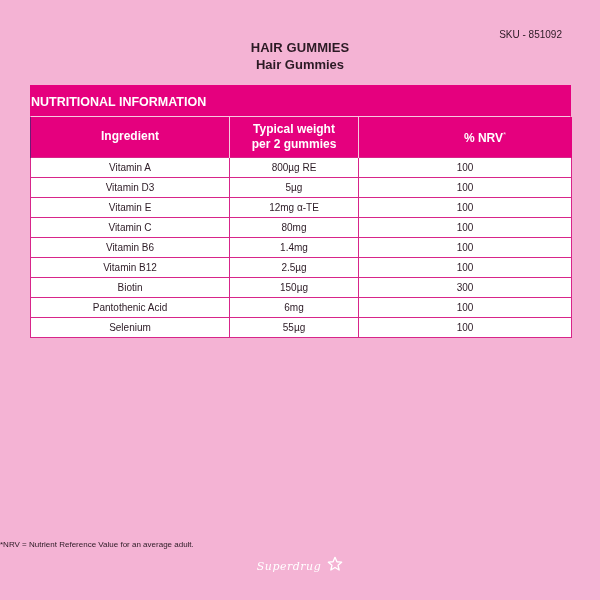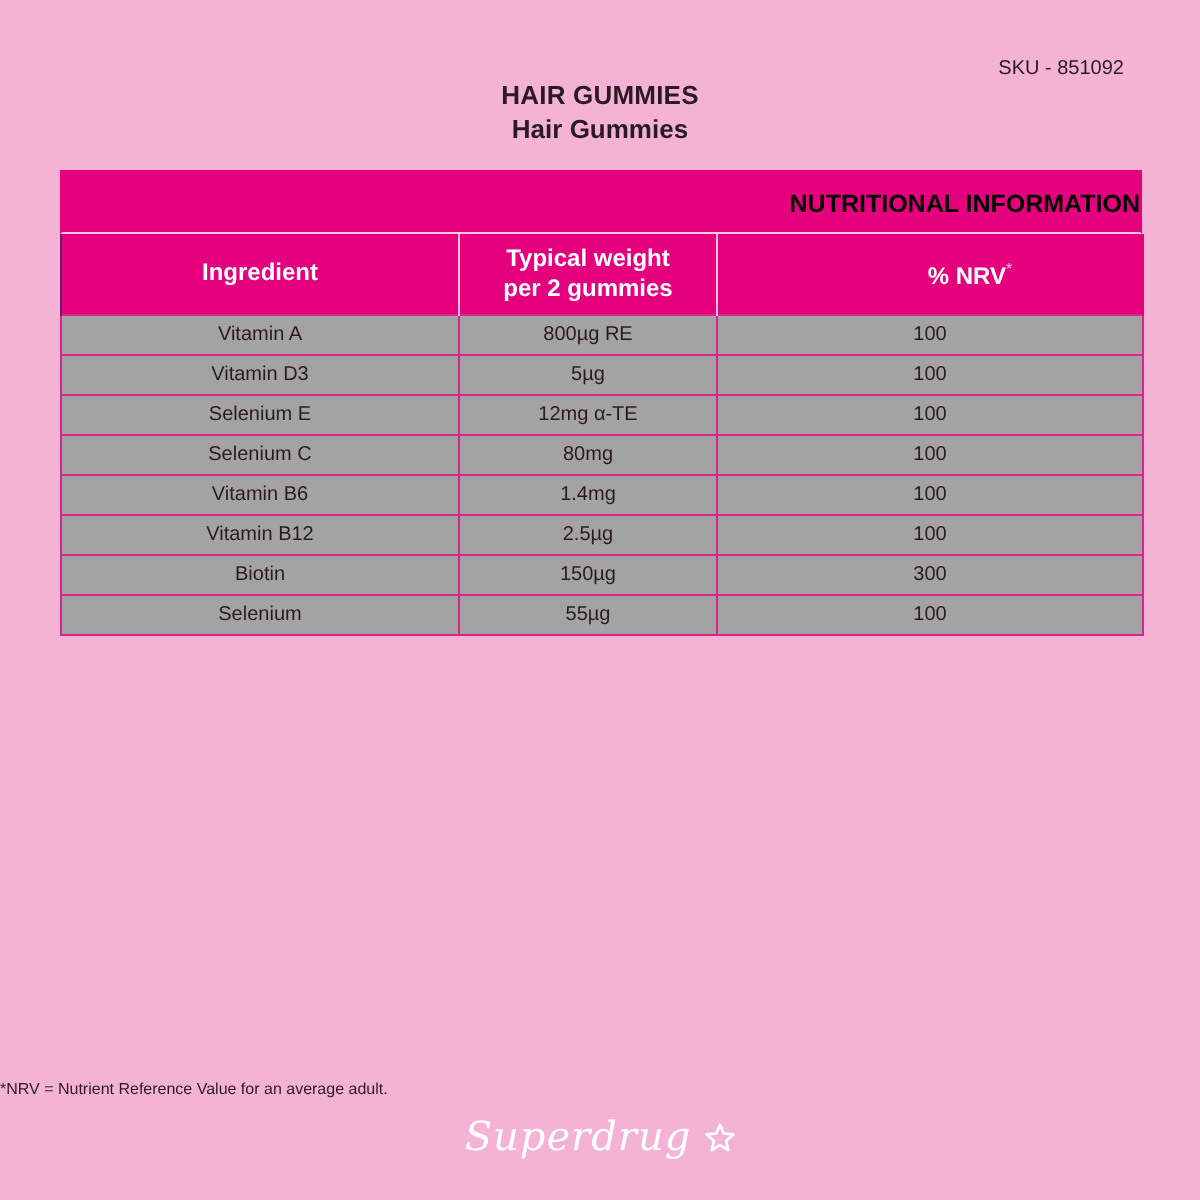--- a/index.html
+++ b/index.html
@@ -37,24 +37,24 @@
       line-height: 17px;
     }
     .table-wrap {
       position: absolute;
       top: 85px;
       left: 30px;
       width: 541px;
     }
     .table-title {
       background: #e5007e;
-      color: #000000;
+      color: #ffffff;
       height: 32px;
       line-height: 32px;
-      text-align: right;
+      text-align: left;
       font-weight: bold;
       font-size: 12.5px;
       border: 1px solid #e5007e;
       border-bottom: 1px solid #f7c8df;
     }
     table {
       width: 100%;
       border-collapse: collapse;
       table-layout: fixed;
     }
@@ -70,21 +70,21 @@
       height: 40px;
       text-align: center;
       border-left: 1px solid #f7c8df;
       border-right: 1px solid #f7c8df;
       padding: 0 4px;
     }
     thead th:first-child { border-left: 1px solid #701a75; }
     thead th:last-child { border-right: 1px solid #e5007e; padding-left: 44px; }
     .nrv-star { font-size: 8px; vertical-align: super; font-weight: normal; color: #f7c8df; }
     tbody td {
-      background: #a3a3a3;
+      background: #ffffff;
       height: 20px;
       font-size: 10px;
       text-align: center;
       border: 1.5px solid #d8258a;
       color: #2b1a24;
       padding: 0;
     }
     .footnote {
       position: absolute;
       top: 540px;
@@ -96,21 +96,21 @@
     }
     .logo {
       position: absolute;
       top: 556px;
       left: 0;
       width: 600px;
       text-align: center;
       color: #ffffff;
       font-family: "DejaVu Serif", serif;
       font-style: italic;
-      font-size: 20px;
+      font-size: 11px;
       letter-spacing: 0.5px;
     }
     .logo .star {
       display: inline-block;
       margin-left: 6px;
       vertical-align: -2px;
     }
   </style>
 </head>
 <body>
@@ -145,43 +145,48 @@
         <td>Vitamin A</td>
         <td>800µg RE</td>
         <td>100</td>
       </tr>
       <tr>
         <td>Vitamin D3</td>
         <td>5µg</td>
         <td>100</td>
       </tr>
       <tr>
-        <td>Selenium E</td>
+        <td>Vitamin E</td>
         <td>12mg α-TE</td>
         <td>100</td>
       </tr>
       <tr>
-        <td>Selenium C</td>
+        <td>Vitamin C</td>
         <td>80mg</td>
         <td>100</td>
       </tr>
       <tr>
         <td>Vitamin B6</td>
         <td>1.4mg</td>
         <td>100</td>
       </tr>
       <tr>
         <td>Vitamin B12</td>
         <td>2.5µg</td>
         <td>100</td>
       </tr>
       <tr>
         <td>Biotin</td>
         <td>150µg</td>
         <td>300</td>
+      </tr>
+      <tr>
+        <td>Pantothenic Acid</td>
+        <td>6mg</td>
+        <td>100</td>
       </tr>
       <tr>
         <td>Selenium</td>
         <td>55µg</td>
         <td>100</td>
       </tr>
     </tbody>
   </table>
 </div>
 

